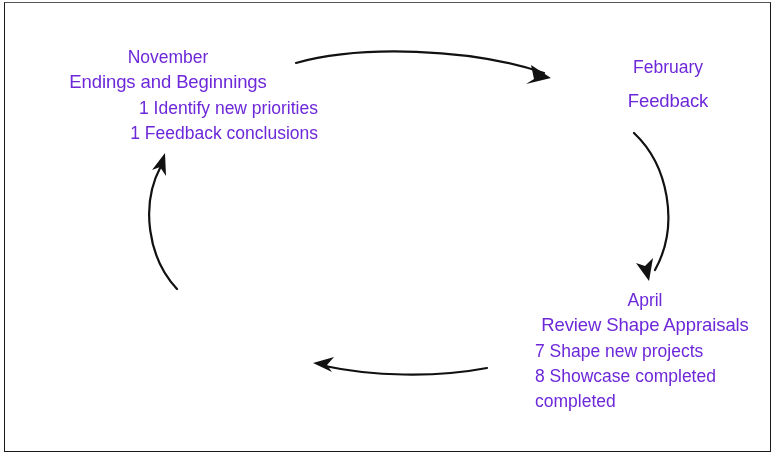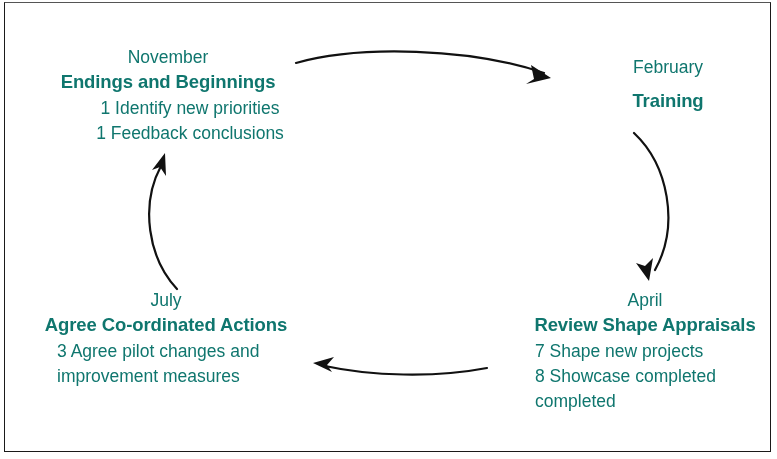--- a/index.html
+++ b/index.html
@@ -31,31 +31,31 @@
   svg.arrows {
     position: absolute;
     left: 0;
     top: 0;
     width: 777px;
     height: 459px;
     pointer-events: none;
   }
   .node {
     position: absolute;
-    color: #0f766e;
+    color: #6d28d9;
   }
   .node .month {
     font-size: 17.5px;
     font-weight: normal;
     line-height: 23px;
     white-space: nowrap;
   }
   .node .title {
     font-size: 18.5px;
-    font-weight: bold;
+    font-weight: normal;
     line-height: 25px;
     white-space: nowrap;
     letter-spacing: -0.1px;
   }
   .node .items {
     font-size: 17.5px;
     font-weight: normal;
     line-height: 25px;
     margin-top: 2px;
   }
@@ -63,21 +63,21 @@
     white-space: nowrap;
   }
   .centered { text-align: center; }
 
   
   #node-november {
     left: 18px;
     top: 46px;
     width: 300px;
   }
-  #node-november .items { padding-left: 44px; text-align: center; }
+  #node-november .items { padding-left: 44px; text-align: right; }
 
   
   #node-february {
     left: 573px;
     top: 56px;
     width: 190px;
     text-align: center;
   }
   #node-february .title { margin-top: 9px; }
 
@@ -131,35 +131,27 @@
     <div class="month centered">November</div>
     <div class="title centered">Endings and Beginnings</div>
     <div class="items">
       <div class="item">1 Identify new priorities</div>
       <div class="item">1 Feedback conclusions</div>
     </div>
   </div>
 
   <div class="node" id="node-february">
     <div class="month">February</div>
-    <div class="title">Training</div>
+    <div class="title">Feedback</div>
   </div>
 
   <div class="node" id="node-april">
     <div class="month centered">April</div>
     <div class="title centered">Review Shape Appraisals</div>
     <div class="items">
       <div class="item">7 Shape new projects</div>
       <div class="item">8 Showcase completed</div>
       <div class="item">completed</div>
     </div>
   </div>
 
-  <div class="node" id="node-july">
-    <div class="month centered">July</div>
-    <div class="title centered">Agree Co-ordinated Actions</div>
-    <div class="items">
-      <div class="item">3 Agree pilot changes and</div>
-      <div class="item">improvement measures</div>
-    </div>
-  </div>
 
 </div>
 
 </body></html>

